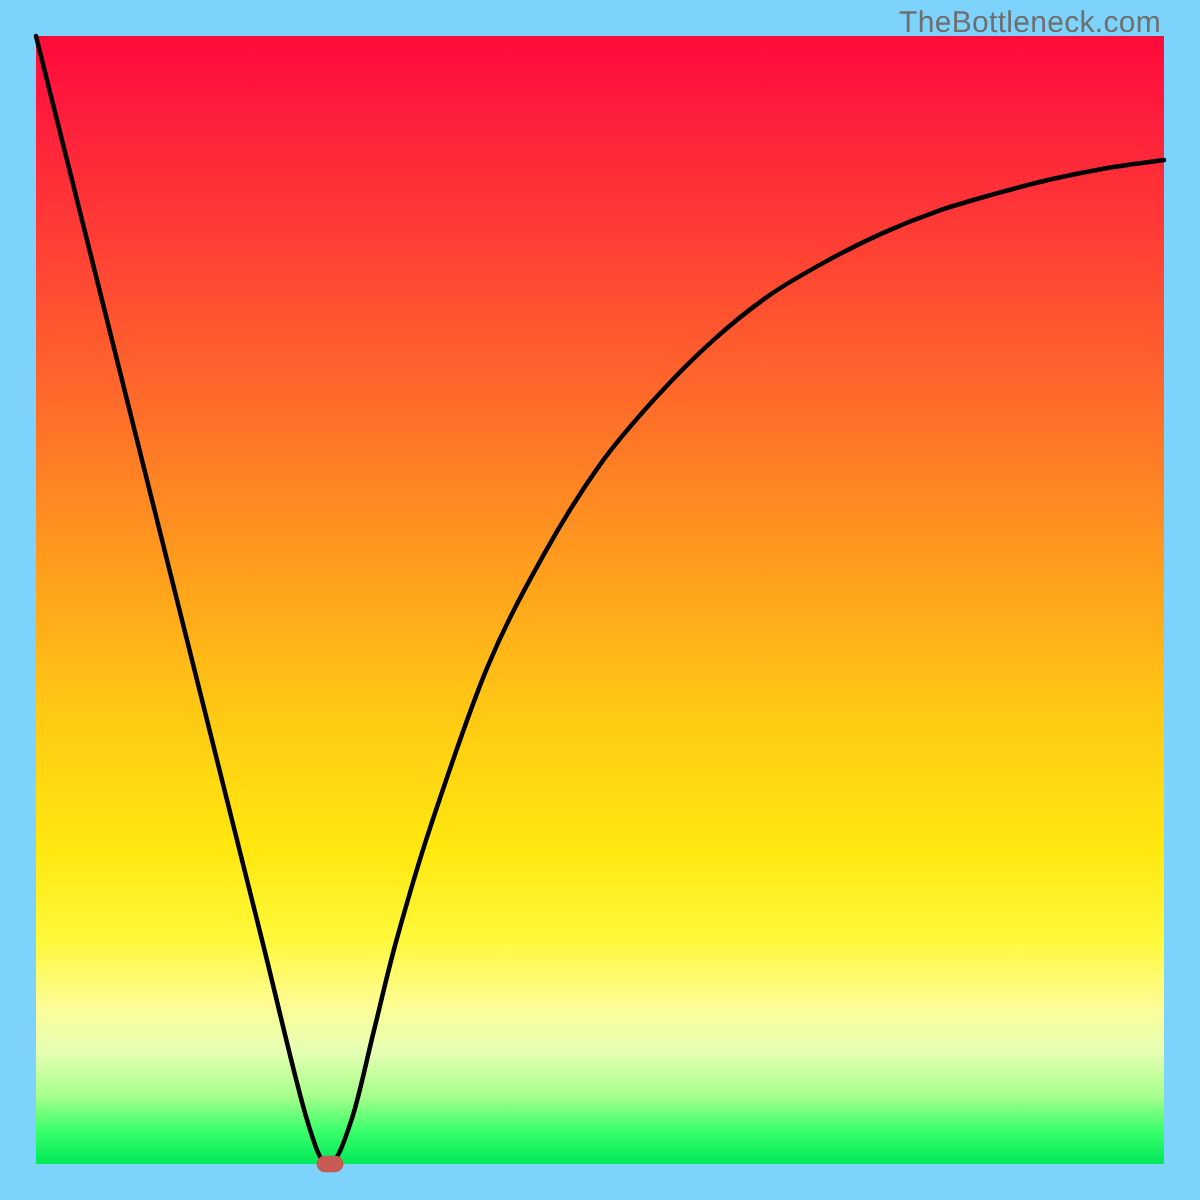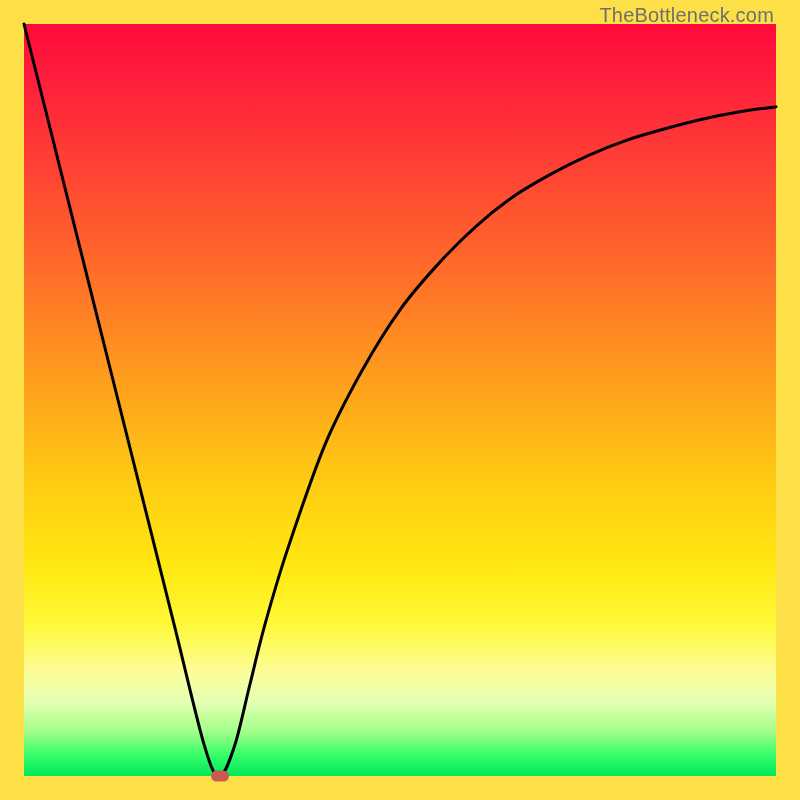--- a/index.html
+++ b/index.html
@@ -8,21 +8,21 @@
     width: 800px;
     height: 800px;
     background: #000;
     font-family: Arial, Helvetica, sans-serif;
     overflow: hidden;
   }
   .frame {
     position: relative;
     width: 800px;
     height: 800px;
-    background: #fde047;
+    background: #7dd3fc;
   }
   .plot-area {
     position: absolute;
     left: 24px;
     top: 24px;
     width: 752px;
     height: 752px;
     
     background: linear-gradient(
       to bottom,

